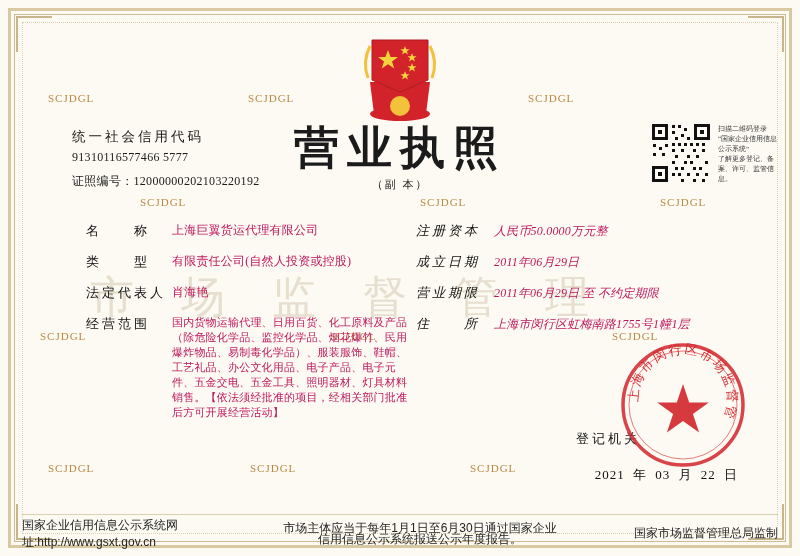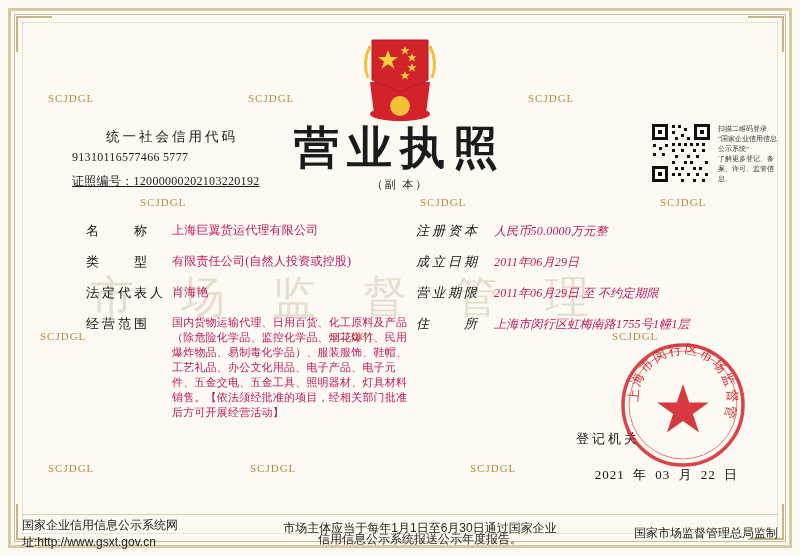--- a/index.html
+++ b/index.html
@@ -112,21 +112,21 @@
   .codeblock {
     position: absolute;
     left: 72px;
     top: 128px;
     width: 200px;
     color: #1b1b1b;
   }
   .codeblock .lbl {
     font-size: 13.5px;
     letter-spacing: 3px;
-    text-align: center;
+    text-align: left;
     margin-bottom: 4px;
   }
   .codeblock .val {
     font-size: 12px;
     letter-spacing: .3px;
     margin-bottom: 8px;
   }
 
   
   .qr {
@@ -281,21 +281,21 @@
       </g>
     </svg>
   </div>
 
   <div class="title">营业执照</div>
   <div class="subtitle">（副 本）</div>
 
   <div class="codeblock">
     <div class="lbl">统一社会信用代码</div>
     <div class="val">91310116577466 5777</div>
-    <div class="val" style="margin-top:2px;text-decoration:underline;">
+    <div class="val" style="margin-top:2px;">
       <span>证照编号：</span><span>12000000202103220192</span>
     </div>
   </div>
 
   <div class="qr">
     <svg viewBox="0 0 62 62" width="62" height="62">
       <rect width="62" height="62" fill="#fdfaf3"></rect>
       <g fill="#111">
         <rect x="2" y="2" width="16" height="16"></rect>
           <rect x="5" y="5" width="10" height="10" fill="#fdfaf3"></rect>

